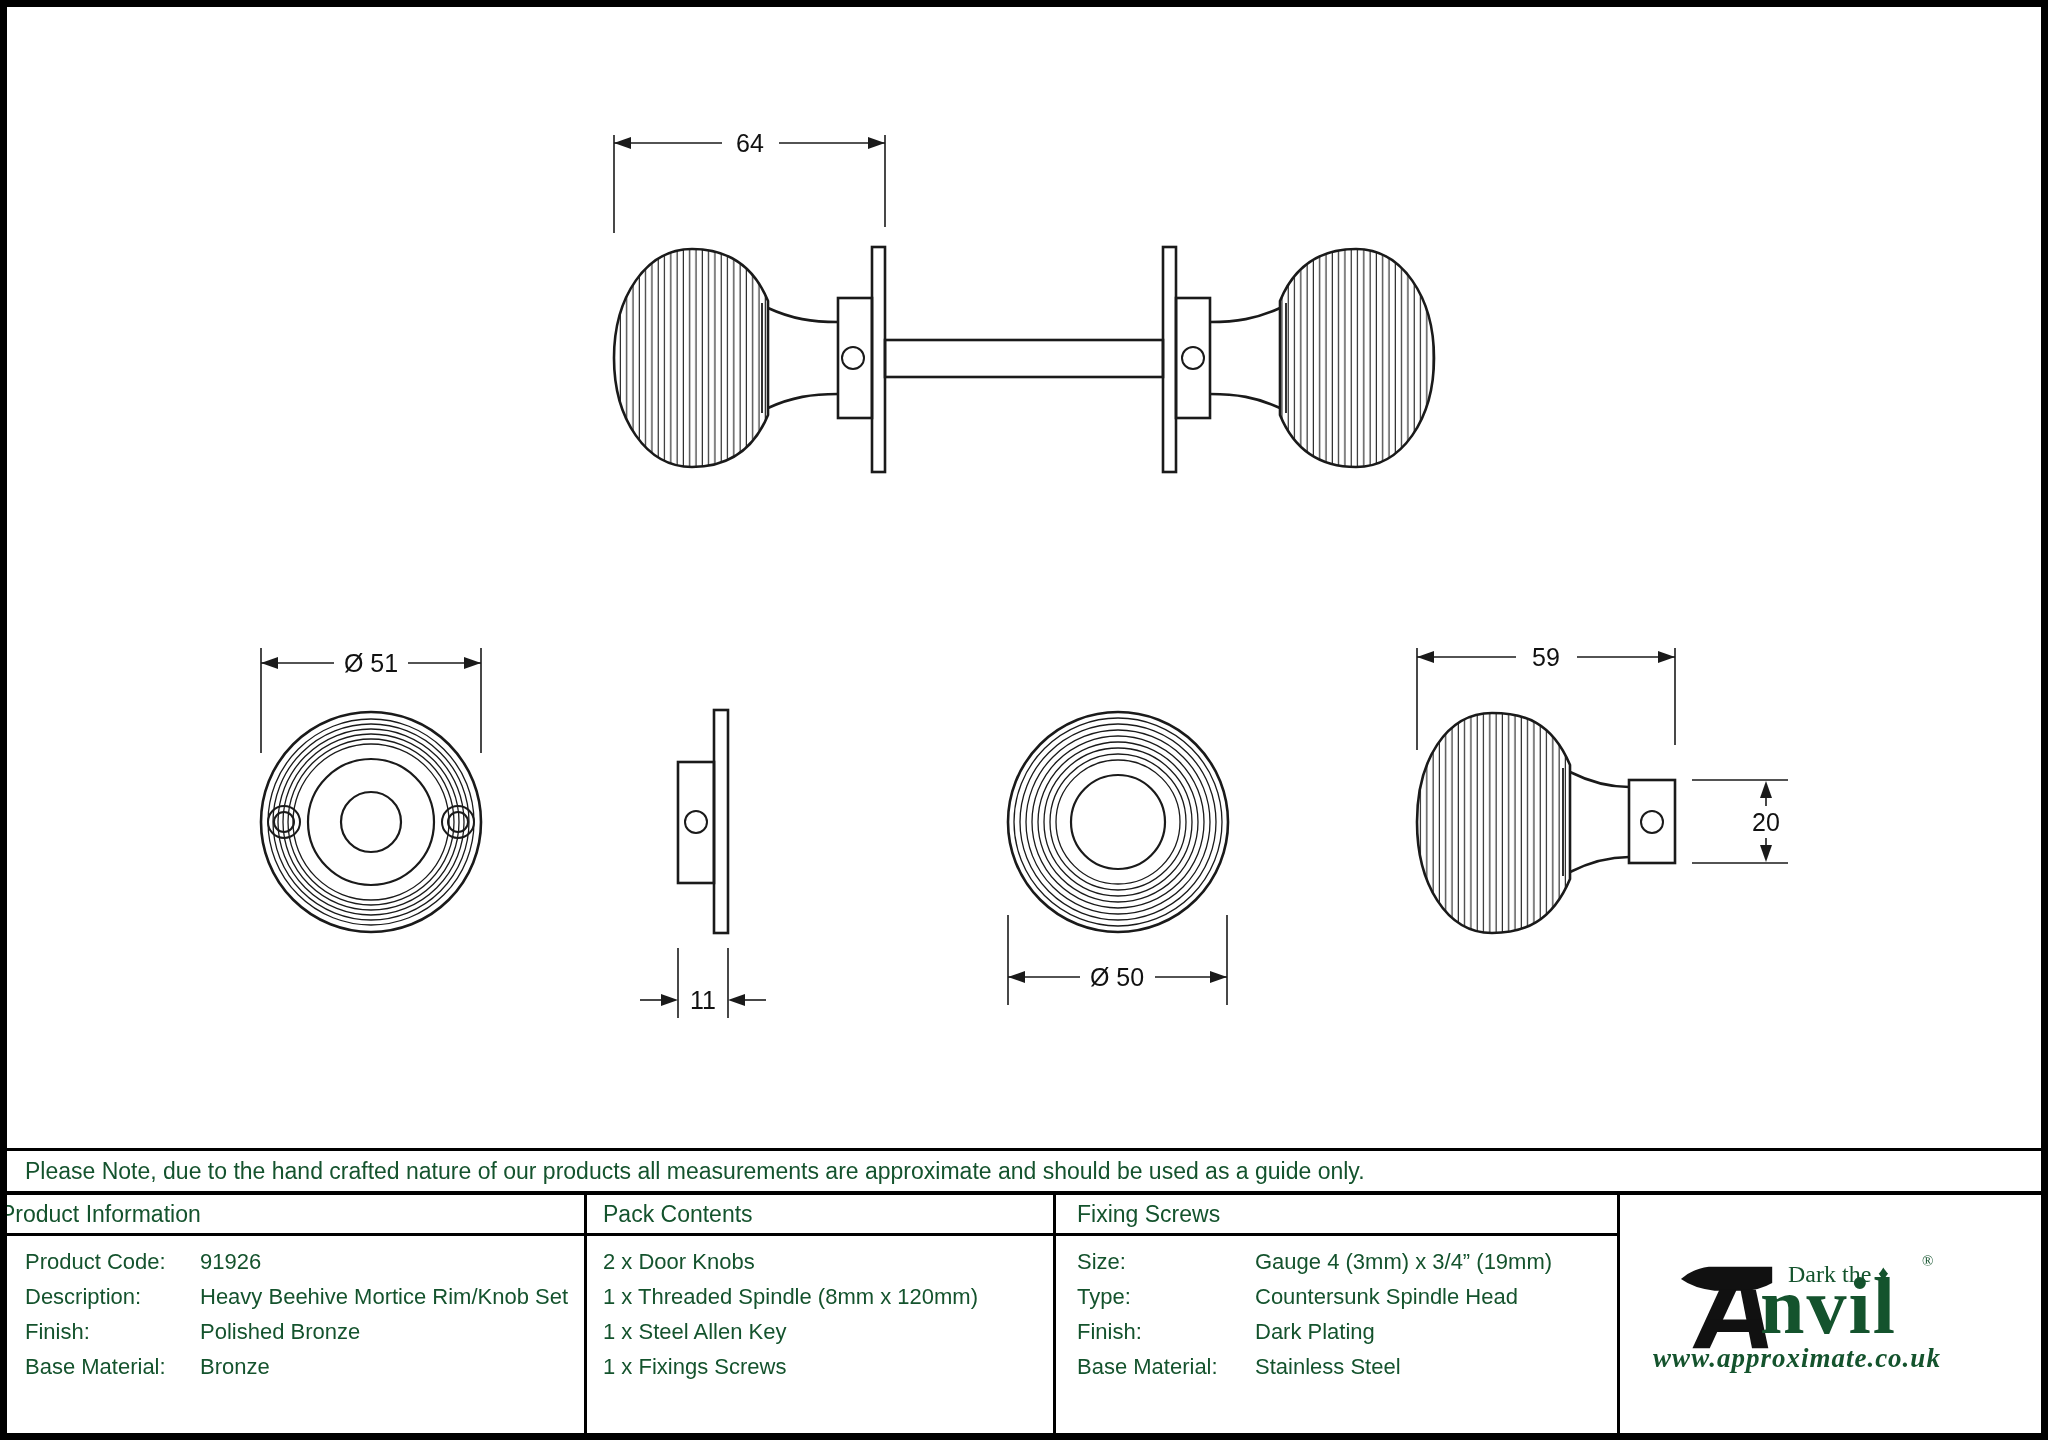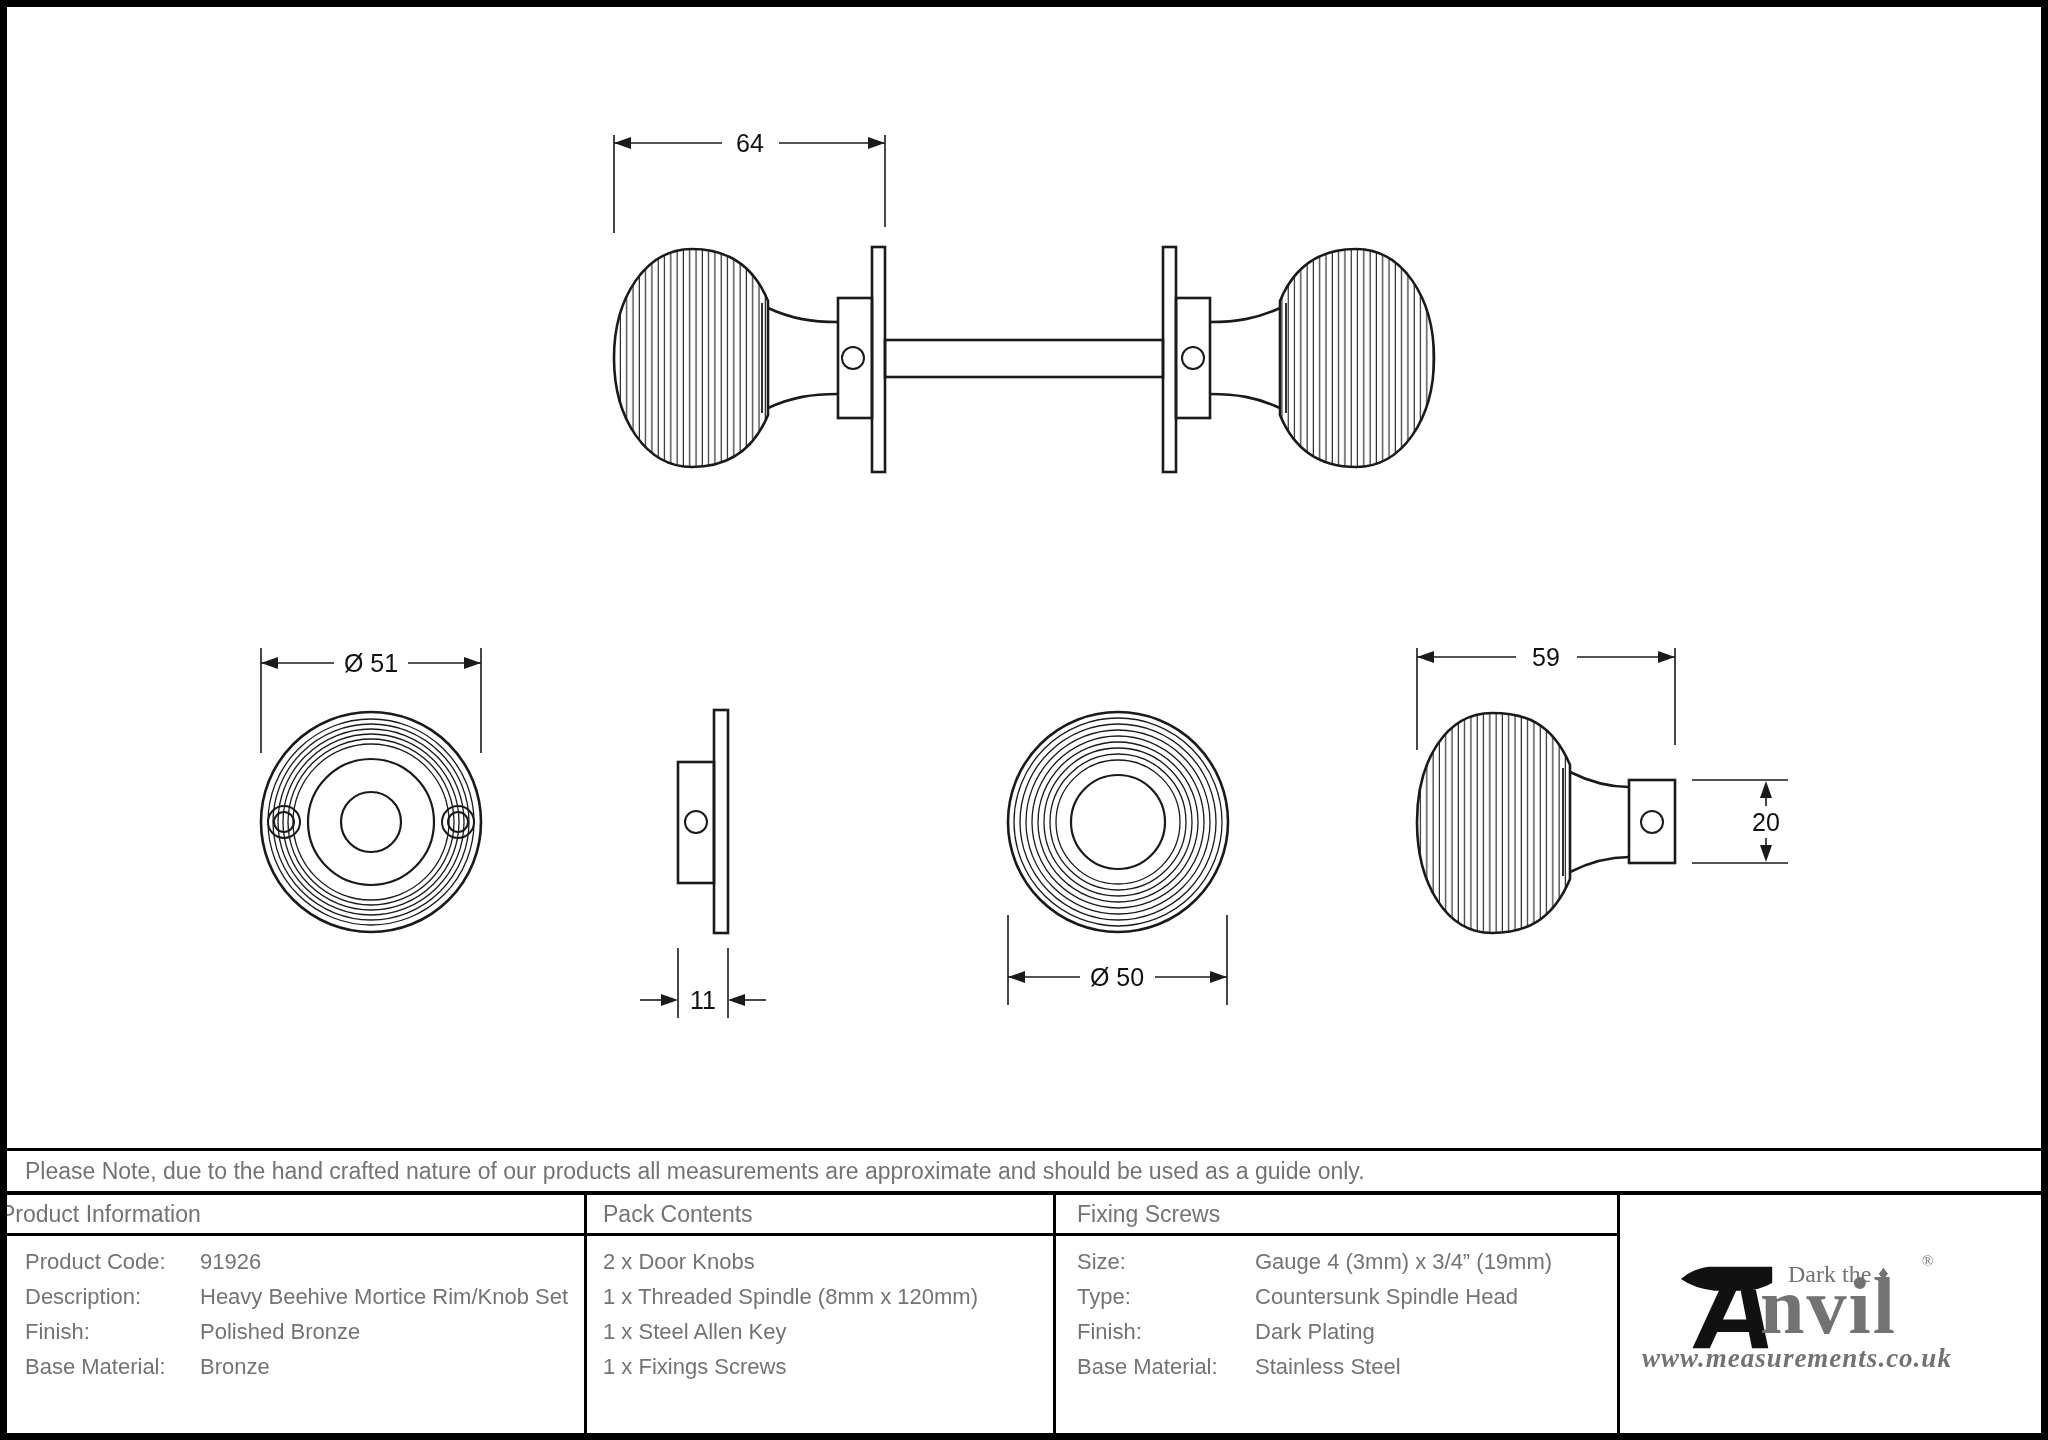--- a/index.html
+++ b/index.html
@@ -1,18 +1,18 @@
 <!DOCTYPE html>
 <html><head>
 <meta charset="utf-8">
 <style>
   html,body{margin:0;padding:0;background:#e8e8e8;}
   .page{
     position:relative;width:2048px;height:1440px;background:#ffffff;
-    font-family:"Liberation Sans",sans-serif;color:#737373;overflow:hidden;
+    font-family:"Liberation Sans",sans-serif;color:#14532d;overflow:hidden;
   }
   .frame{position:absolute;inset:0;border:7px solid #000;pointer-events:none;z-index:50;}
   svg text{font-family:"Liberation Sans",sans-serif;font-size:25px;fill:#111;}
   
   .note-row{
     position:absolute;left:0;top:1148px;width:2048px;height:43px;
     border-top:3px solid #000;display:flex;align-items:center;
     padding-left:25px;box-sizing:border-box;font-size:23px;
   }
   
@@ -280,19 +280,19 @@
           <path d="M 1,16 Q 13,5 30,3 L 96,3 L 96,20 Q 82,28 66,28 L 36,28 Q 15,26 1,16 Z"></path>
           <path d="M 41,27 L 59,27 L 31,88 L 13,88 Z"></path>
           <path d="M 63,27 L 79,27 L 92,88 L 75,88 Z"></path>
           <path d="M 29,58 L 84,58 L 87,71 L 23,71 Z"></path>
         </g>
       </svg>
       <div class="logo-nvil">nvil</div>
       <div class="logo-from">Dark the</div>
       <div class="logo-diamond">♦</div>
       <div class="logo-reg">®</div>
-      <div class="logo-url">www.measurements.co.uk</div>
+      <div class="logo-url">www.approximate.co.uk</div>
     </div>
 
   </div>
 
   <div class="frame"></div>
 </div>
 
 </body></html>

